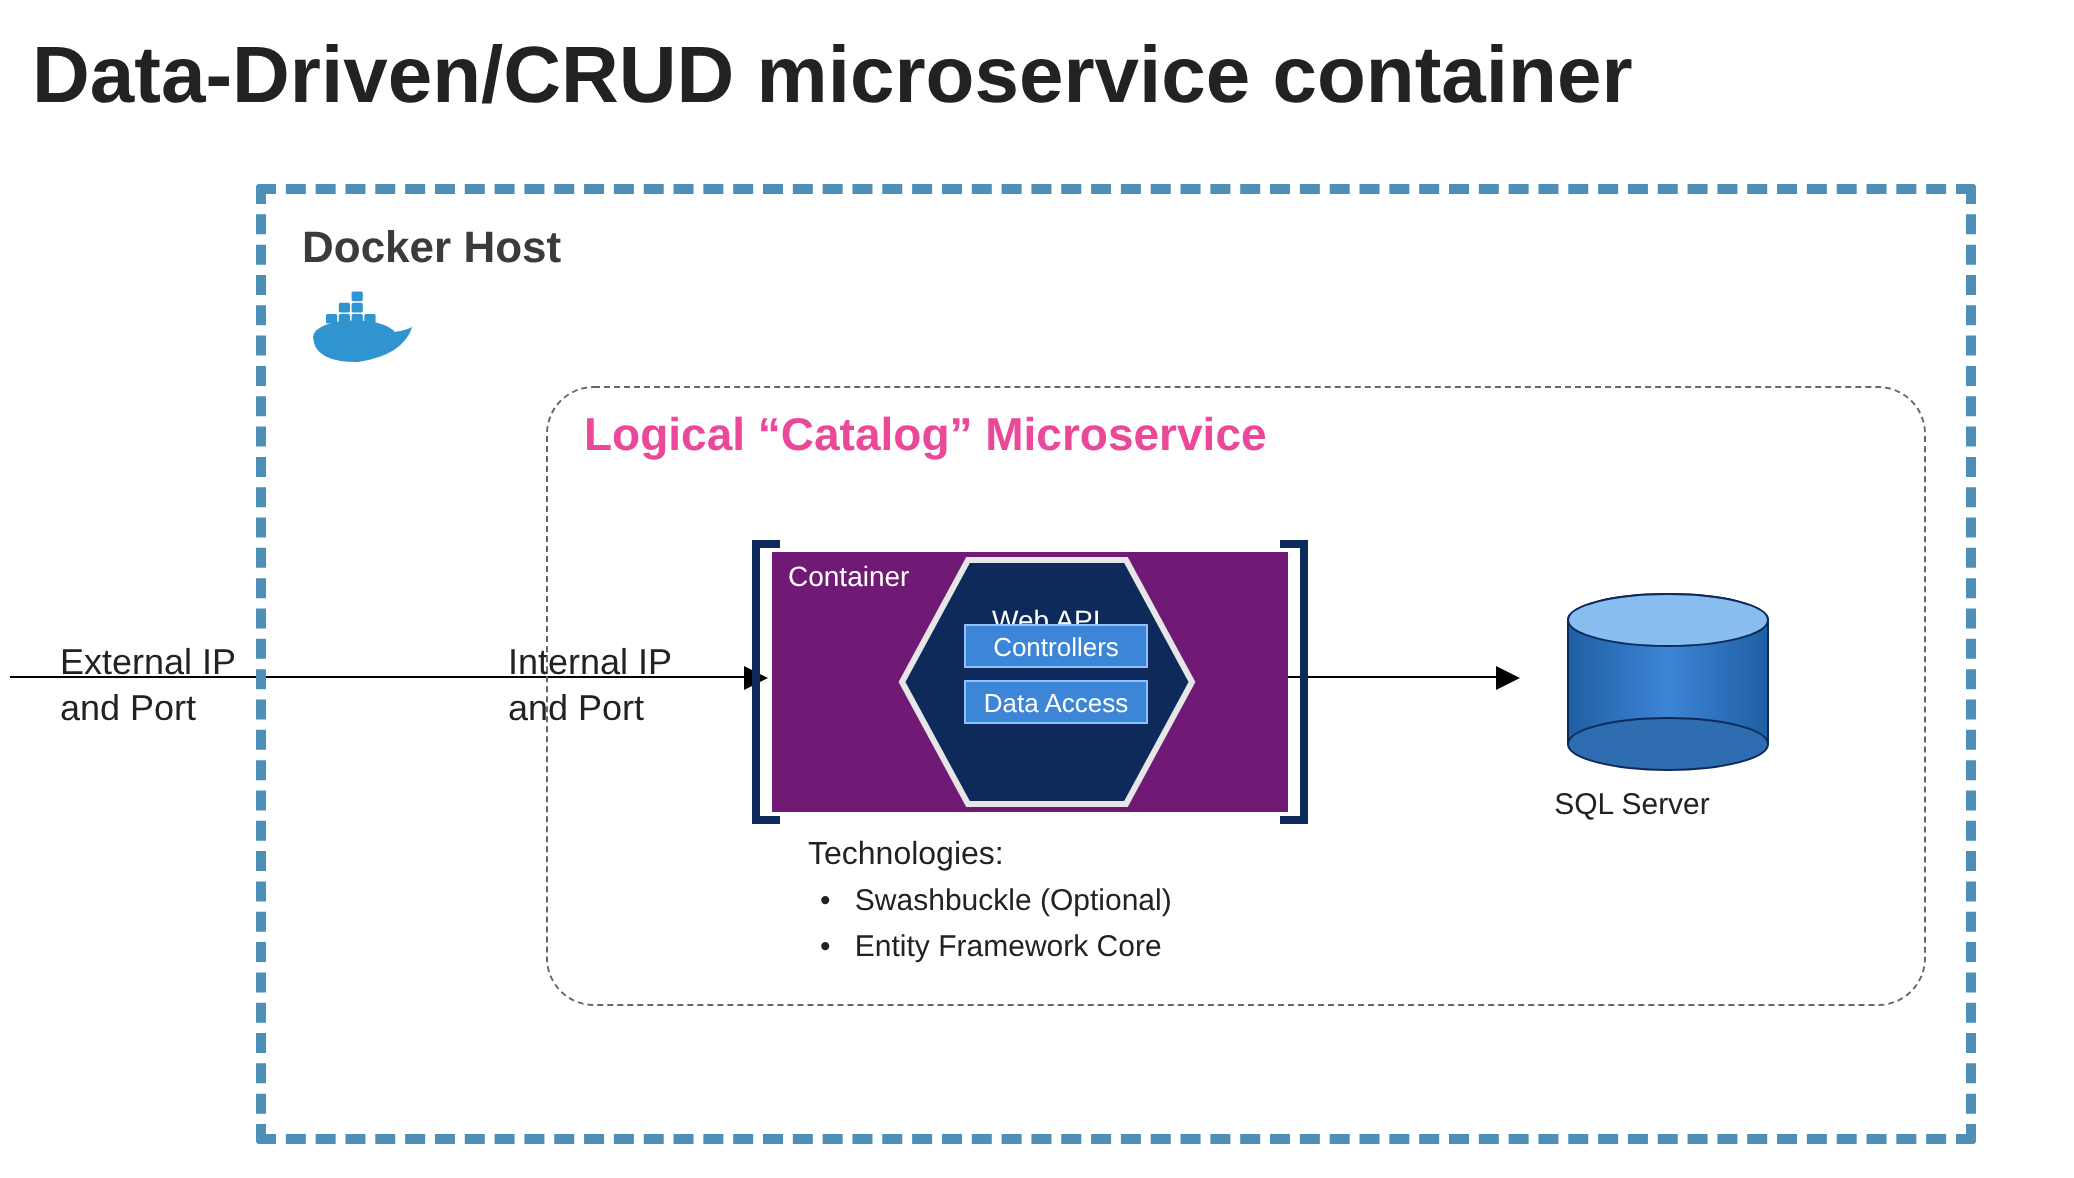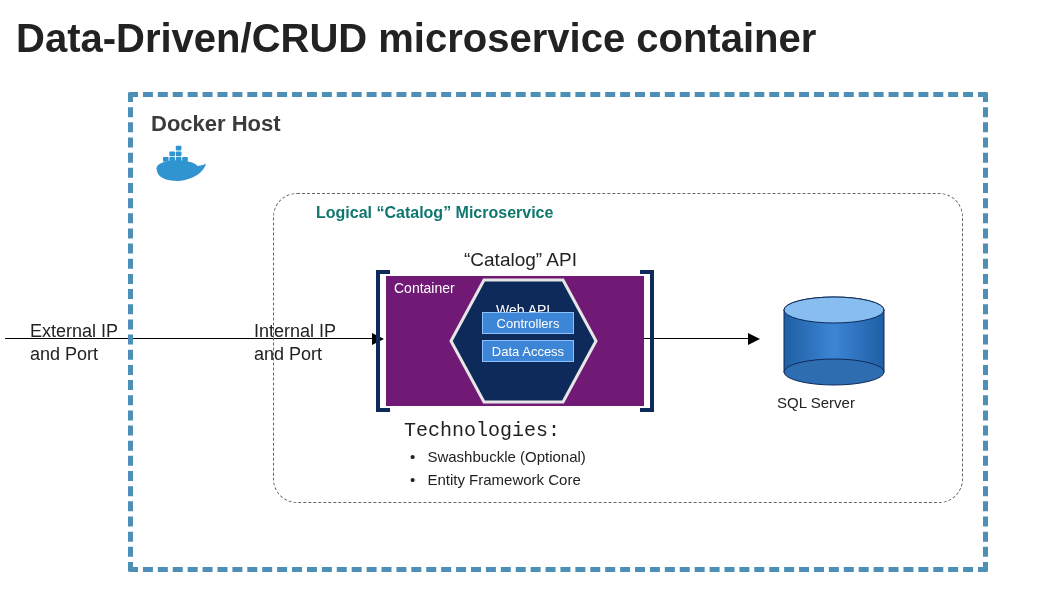--- a/index.html
+++ b/index.html
@@ -47,24 +47,23 @@
     top: 96px;
     width: 690px;
     height: 310px;
     border: 1.5px dashed #666;
     border-radius: 24px;
   }
   .logical-label {
     position: absolute;
     left: 18px;
     top: 10px;
-    font-size: 16px;
+    font-size: 23px;
     font-weight: 600;
-    color: #0f766e;
-    margin-left: 24px;
+    color: #ec4899;
   }
   .catalog-api-label {
     position: absolute;
     left: 190px;
     top: 55px;
     font-size: 19px;
     color: #222;
   }
   .container-outer {
     position: absolute;
@@ -131,21 +130,21 @@
   .controllers-box { top: 38px; }
   .dataaccess-box { top: 66px; }
   .tech-block {
     position: absolute;
     left: 130px;
     top: 222px;
     font-size: 15px;
     color: #222;
     line-height: 1.5;
   }
-  .tech-title { font-size: 20px; font-family: Liberation Mono, monospace; }
+  .tech-title { font-size: 16px; }
   .tech-list { list-style: none; padding-left: 6px; }
   .tech-list li::before { content: "• "; padding-right: 8px; }
 
   .db {
     position: absolute;
     left: 506px;
     top: 102px;
     width: 108px;
     height: 92px;
     text-align: center;
@@ -233,21 +232,20 @@
       <rect x="26" y="20" width="7" height="6" rx="1"></rect>
       <rect x="34" y="20" width="7" height="6" rx="1"></rect>
       <rect x="18" y="13" width="7" height="6" rx="1"></rect>
       <rect x="26" y="13" width="7" height="6" rx="1"></rect>
       <rect x="26" y="6" width="7" height="6" rx="1"></rect>
     </g>
   </svg>
 
   <div class="logical-box">
     <div class="logical-label">Logical “Catalog” Microservice</div>
-    <div class="catalog-api-label">“Catalog” API</div>
 
     <div class="container-outer">
       <div class="container-bracket-left"></div>
       <div class="container-bracket-right"></div>
       <div class="container-label">Container</div>
 
       <div class="hexagon">
         <svg class="hex-svg" viewBox="0 0 155 134">
           <polygon points="38,6 117,6 150,67 117,128 38,128 5,67" fill="#0e2a5a" stroke="#e6e6e6" stroke-width="3"></polygon>
         </svg>

